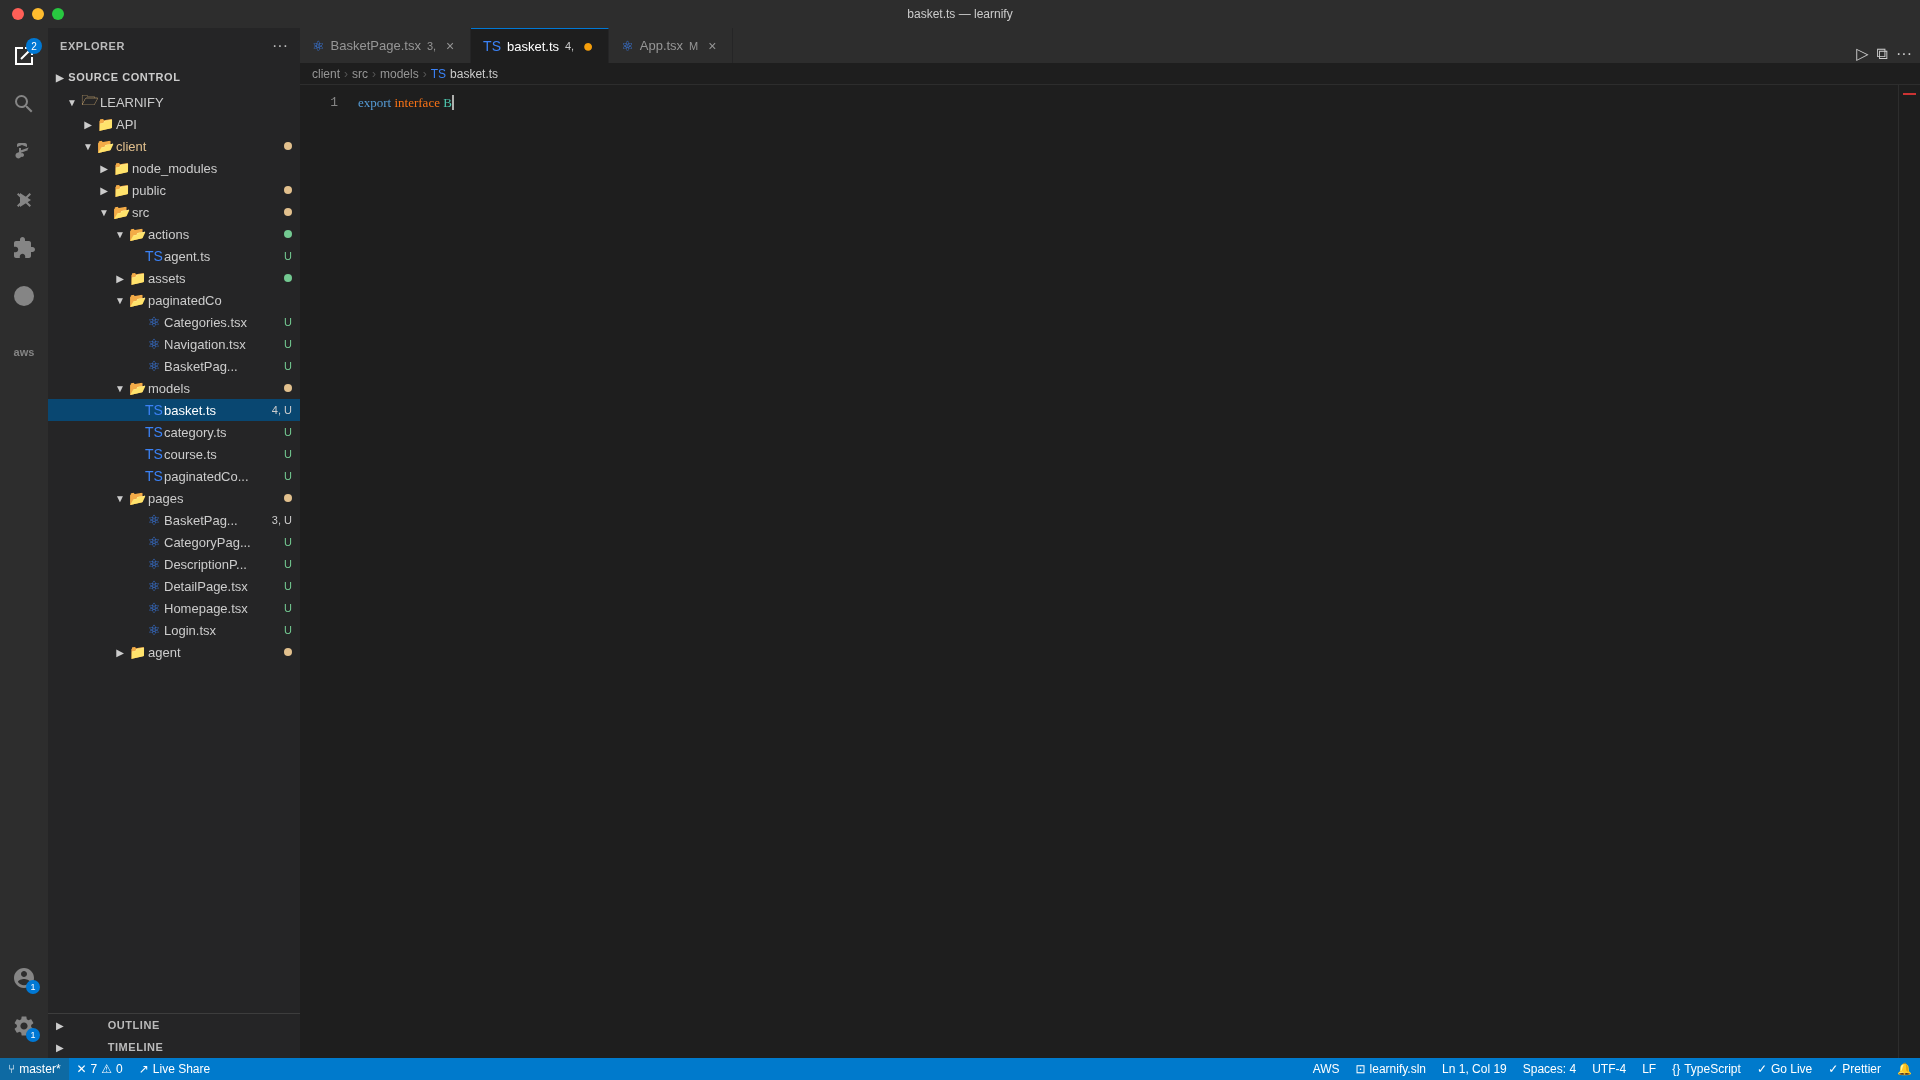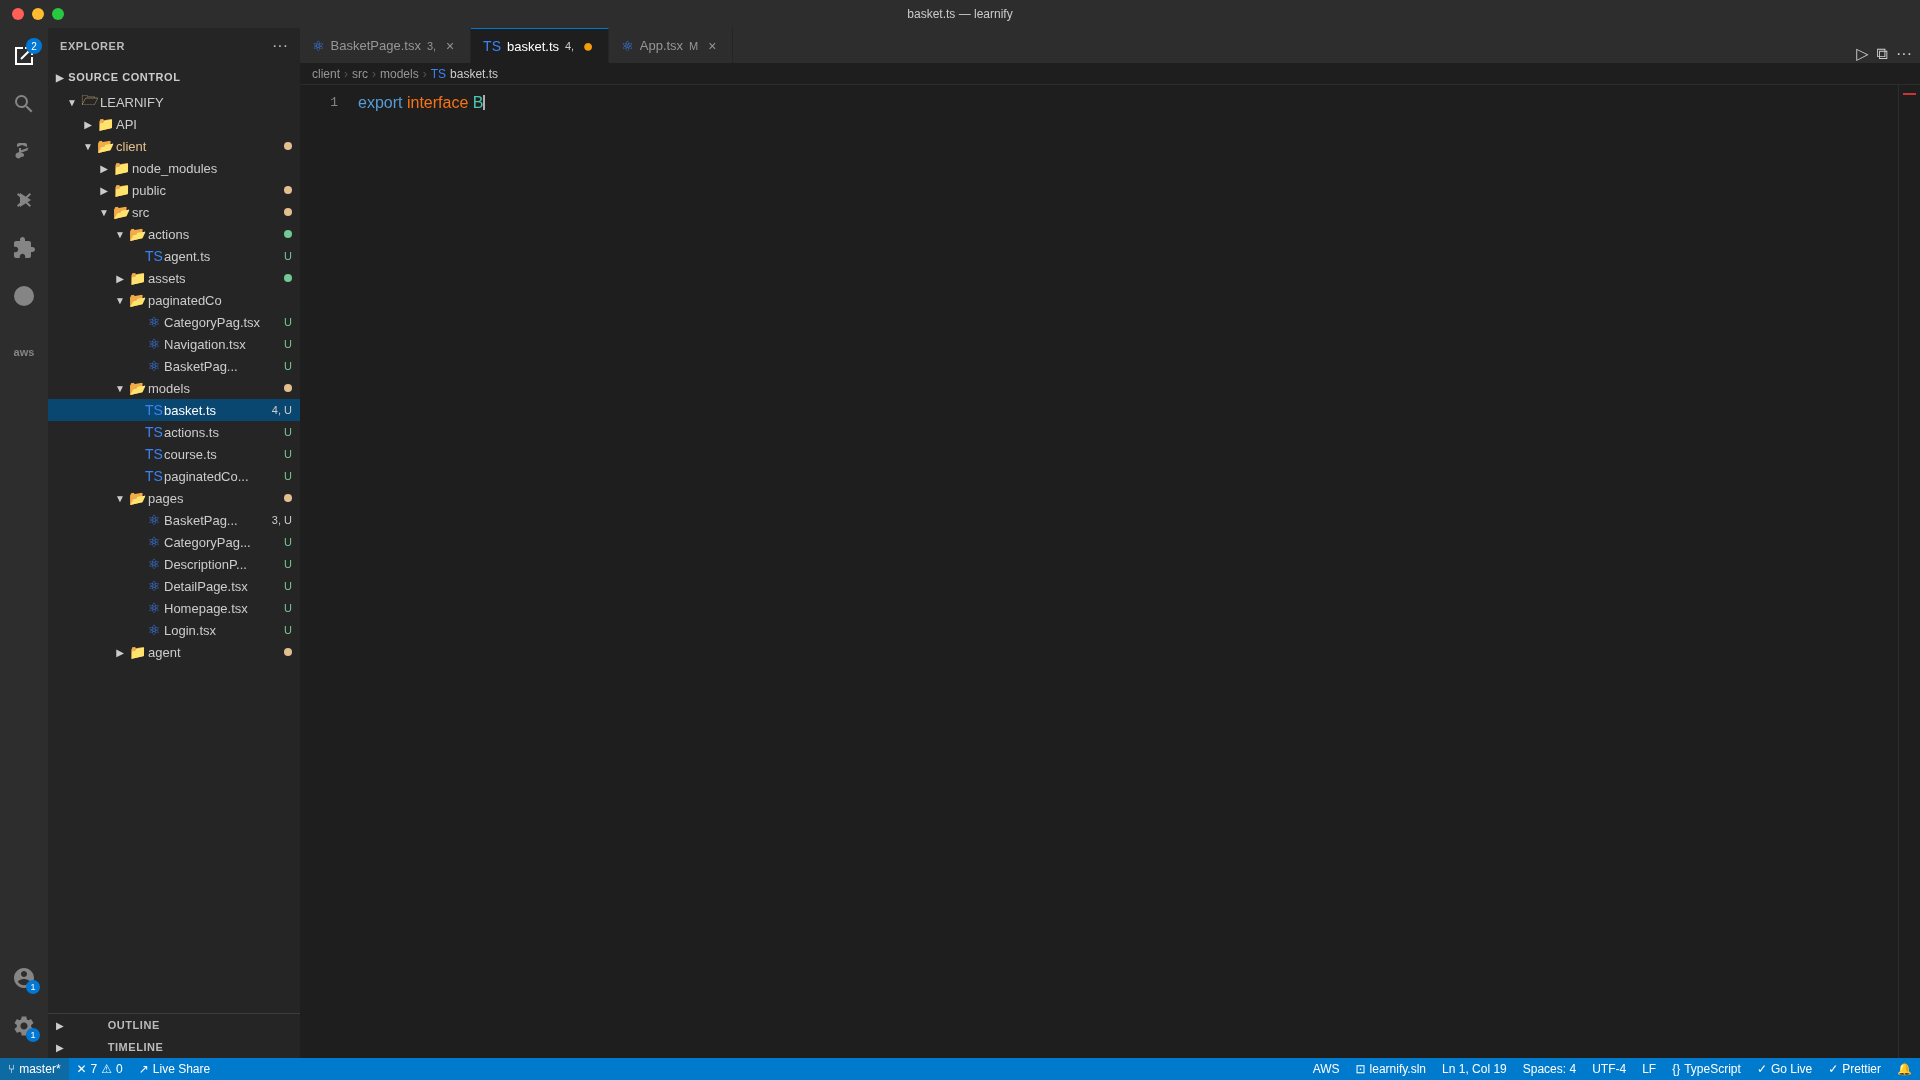--- a/index.html
+++ b/index.html
@@ -308,22 +308,22 @@
       padding-right: 12px;
       color: #858585;
       font-family: 'Menlo', 'Monaco', 'Courier New', monospace;
       font-size: 13px;
       line-height: 19px;
       flex-shrink: 0;
       user-select: none;
     }
     .code-content {
       flex: 1;
-      font-family: Liberation Sans, sans-serif;
-      font-size: 16px;
+      font-family: Liberation Serif, serif;
+      font-size: 13px;
       line-height: 19px;
       padding-left: 8px;
     }
     .code-line {
       display: flex;
       align-items: center;
       height: 19px;
       position: relative;
     }
     .kw-export { color: #569cd6; }
@@ -584,21 +584,21 @@
       </div>
 
       <div class="tree-item">
         <span class="tree-indent"></span>
         <span class="tree-indent"></span>
         <span class="tree-indent"></span>
         <span class="tree-indent"></span>
         <span class="tree-indent"></span>
         <span class="tree-chevron"></span>
         <span class="tree-icon" style="color:#3b82f6;">⚛</span>
-        <span class="tree-label">CategoryPag.tsx</span>
+        <span class="tree-label">Categories.tsx</span>
         <span class="tree-badge tree-badge-u">U</span>
       </div>
 
       <div class="tree-item">
         <span class="tree-indent"></span>
         <span class="tree-indent"></span>
         <span class="tree-indent"></span>
         <span class="tree-indent"></span>
         <span class="tree-indent"></span>
         <span class="tree-chevron"></span>
@@ -643,21 +643,21 @@
       </div>
 
       <div class="tree-item">
         <span class="tree-indent"></span>
         <span class="tree-indent"></span>
         <span class="tree-indent"></span>
         <span class="tree-indent"></span>
         <span class="tree-indent"></span>
         <span class="tree-chevron"></span>
         <span class="tree-icon" style="color:#3b82f6;">TS</span>
-        <span class="tree-label">actions.ts</span>
+        <span class="tree-label">category.ts</span>
         <span class="tree-badge tree-badge-u">U</span>
       </div>
 
       <div class="tree-item">
         <span class="tree-indent"></span>
         <span class="tree-indent"></span>
         <span class="tree-indent"></span>
         <span class="tree-indent"></span>
         <span class="tree-indent"></span>
         <span class="tree-chevron"></span>

